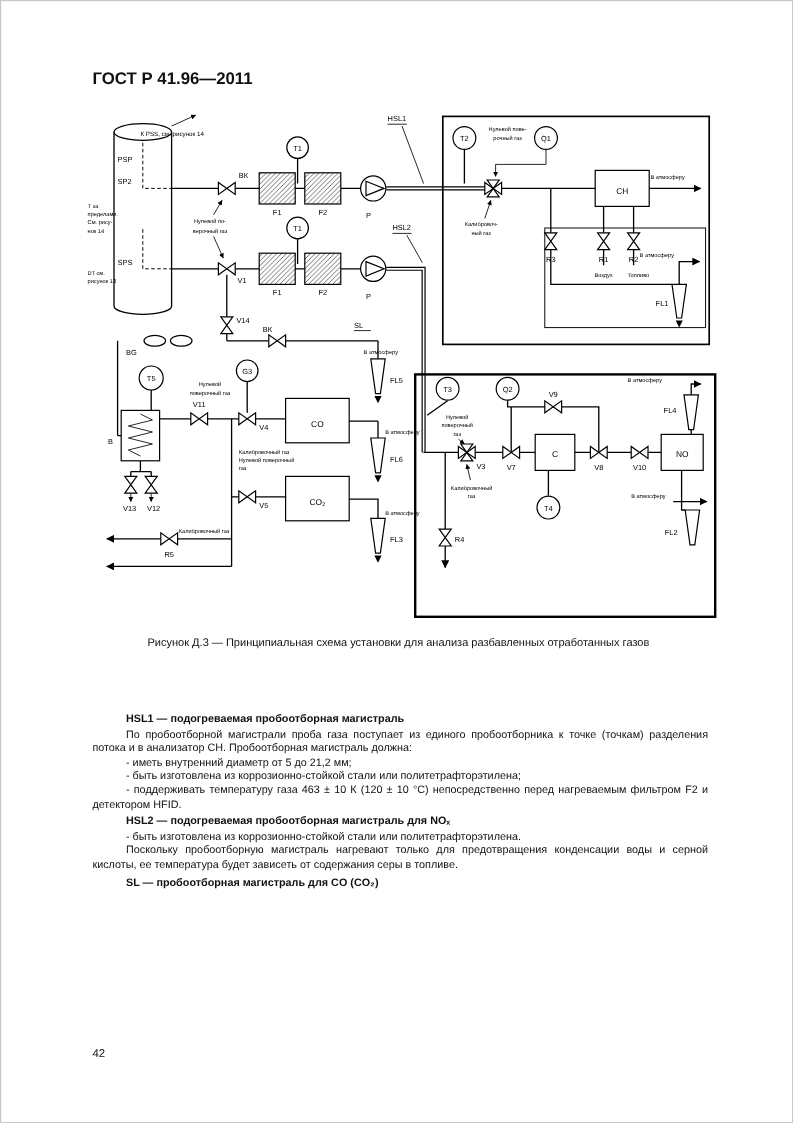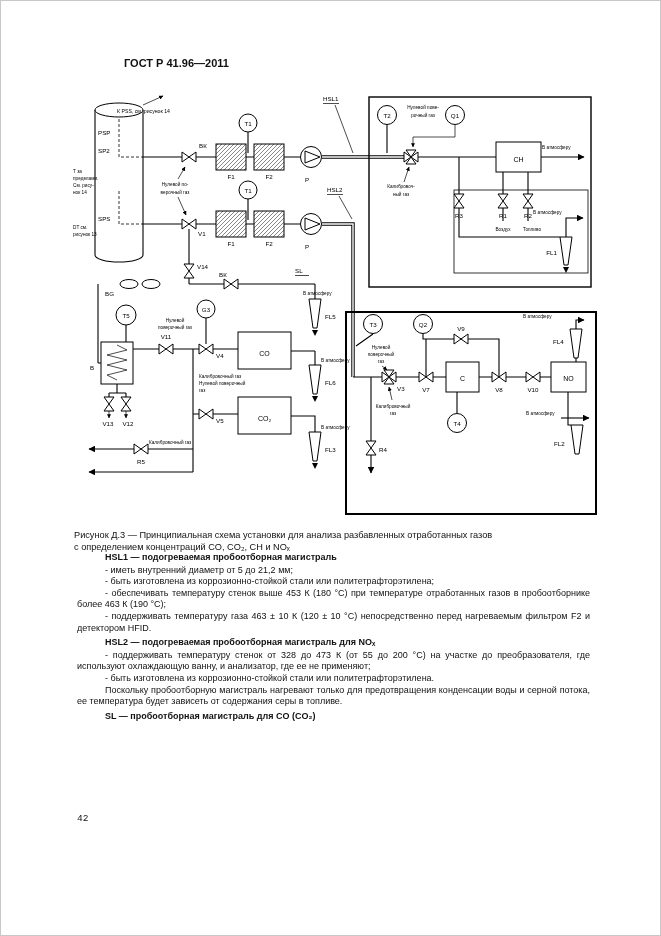--- a/index.html
+++ b/index.html
@@ -1,28 +1,28 @@
 <!DOCTYPE html>
 <html><head>
 <meta charset="utf-8">
 <style>
   html,body{margin:0;padding:0;background:#e9e9e9;}
   .page{position:relative;width:661px;height:936px;background:#fff;margin:0 auto;
         font-family:"Liberation Sans","DejaVu Sans",sans-serif;color:#111;
         border:1px solid #c8c8c8;box-sizing:border-box;overflow:hidden;}
-  .doc-header{position:absolute;left:76px;top:56px;font-size:11px;font-weight:bold;margin-left:47px;}
+  .doc-header{position:absolute;left:76px;top:56px;font-size:14px;font-weight:bold;}
   svg.diagram{position:absolute;left:70px;top:86px;}
-  .caption{position:absolute;left:73px;top:528px;width:516px;
+  .caption{position:absolute;left:73px;top:528px;width:516px;text-align:center;
            font-size:9.2px;line-height:12px;}
-  #sections{position:absolute;left:76px;top:548px;width:513px;font-size:9px;
+  #sections{position:absolute;left:76px;top:590px;width:513px;font-size:9px;
             line-height:11.6px;text-align:justify;}
   .sec-heading{font-weight:bold;text-indent:28px;margin:3px 0 1px 0;text-align:left;}
   .para{text-indent:28px;}
   .li{text-indent:28px;}
-  .page-num{position:absolute;left:76px;top:812px;font-size:9.5px;font-family:Liberation Mono, monospace;}
+  .page-num{position:absolute;left:76px;top:872px;font-size:9.5px;}
   
   .ln{fill:none;stroke:#000;stroke-width:1.1;}
   .thin{stroke-width:0.7;}
   .dash{stroke-dasharray:3,2;stroke-width:0.8;}
   .hv{fill:none;stroke:#000;stroke-width:3.4;}
   .hvw{fill:none;stroke:#fff;stroke-width:1.4;}
   .sym{fill:#fff;stroke:#000;stroke-width:1;}
   .filt{fill:url(#hatch);stroke:#000;stroke-width:1;}
   .enc{fill:none;stroke:#000;stroke-width:1.4;}
   .enc2{fill:none;stroke:#000;stroke-width:2;}
@@ -250,31 +250,29 @@
       <text class="lb6" x="308" y="365">R4</text>
       <text class="lb45" x="452" y="231">В атмосферу</text>
       <text class="lb6" x="482" y="257">FL4</text>
       <text class="lb45" x="455" y="328">В атмосферу</text>
       <text class="lb6" x="483" y="359">FL2</text>
     </g>
   </svg>
 
   <div class="caption">
     <div>Рисунок Д.3 — Принципиальная схема установки для анализа разбавленных отработанных газов</div>
-    <div>с определением концентраций CO, CO₂, CH и NOₓ</div>
   </div>
 
   <div id="sections">
       <div class="sec-heading">HSL1 — подогреваемая пробоотборная магистраль</div>
+      <div class="para">По пробоотборной магистрали проба газа поступает из единого пробоотборника к точке (точкам) разделения потока и в анализатор CH. Пробоотборная магистраль должна:</div>
       <div class="li">- иметь внутренний диаметр от 5 до 21,2 мм;</div>
       <div class="li">- быть изготовлена из коррозионно-стойкой стали или политетрафторэтилена;</div>
-      <div class="li">- обеспечивать температуру стенок выше 453 К (180 °С) при температуре отработанных газов в пробоотборнике более 463 К (190 °С);</div>
       <div class="li">- поддерживать температуру газа 463 ± 10 К (120 ± 10 °С) непосредственно перед нагреваемым фильтром F2 и детектором HFID.</div>
       <div class="sec-heading">HSL2 — подогреваемая пробоотборная магистраль для NOₓ</div>
-      <div class="li">- поддерживать температуру стенок от 328 до 473 К (от 55 до 200 °С) на участке до преобразователя, где используют охлаждающую ванну, и анализатор, где ее не применяют;</div>
       <div class="li">- быть изготовлена из коррозионно-стойкой стали или политетрафторэтилена.</div>
-      <div class="para">Поскольку пробоотборную магистраль нагревают только для предотвращения конденсации воды и серной потока, ее температура будет зависеть от содержания серы в топливе.</div>
+      <div class="para">Поскольку пробоотборную магистраль нагревают только для предотвращения конденсации воды и серной кислоты, ее температура будет зависеть от содержания серы в топливе.</div>
       <div class="sec-heading">SL — пробоотборная магистраль для CO (CO₂)</div>
     </div>
 
   <div class="page-num">42</div>
 
 </div>
 
 </body></html>

